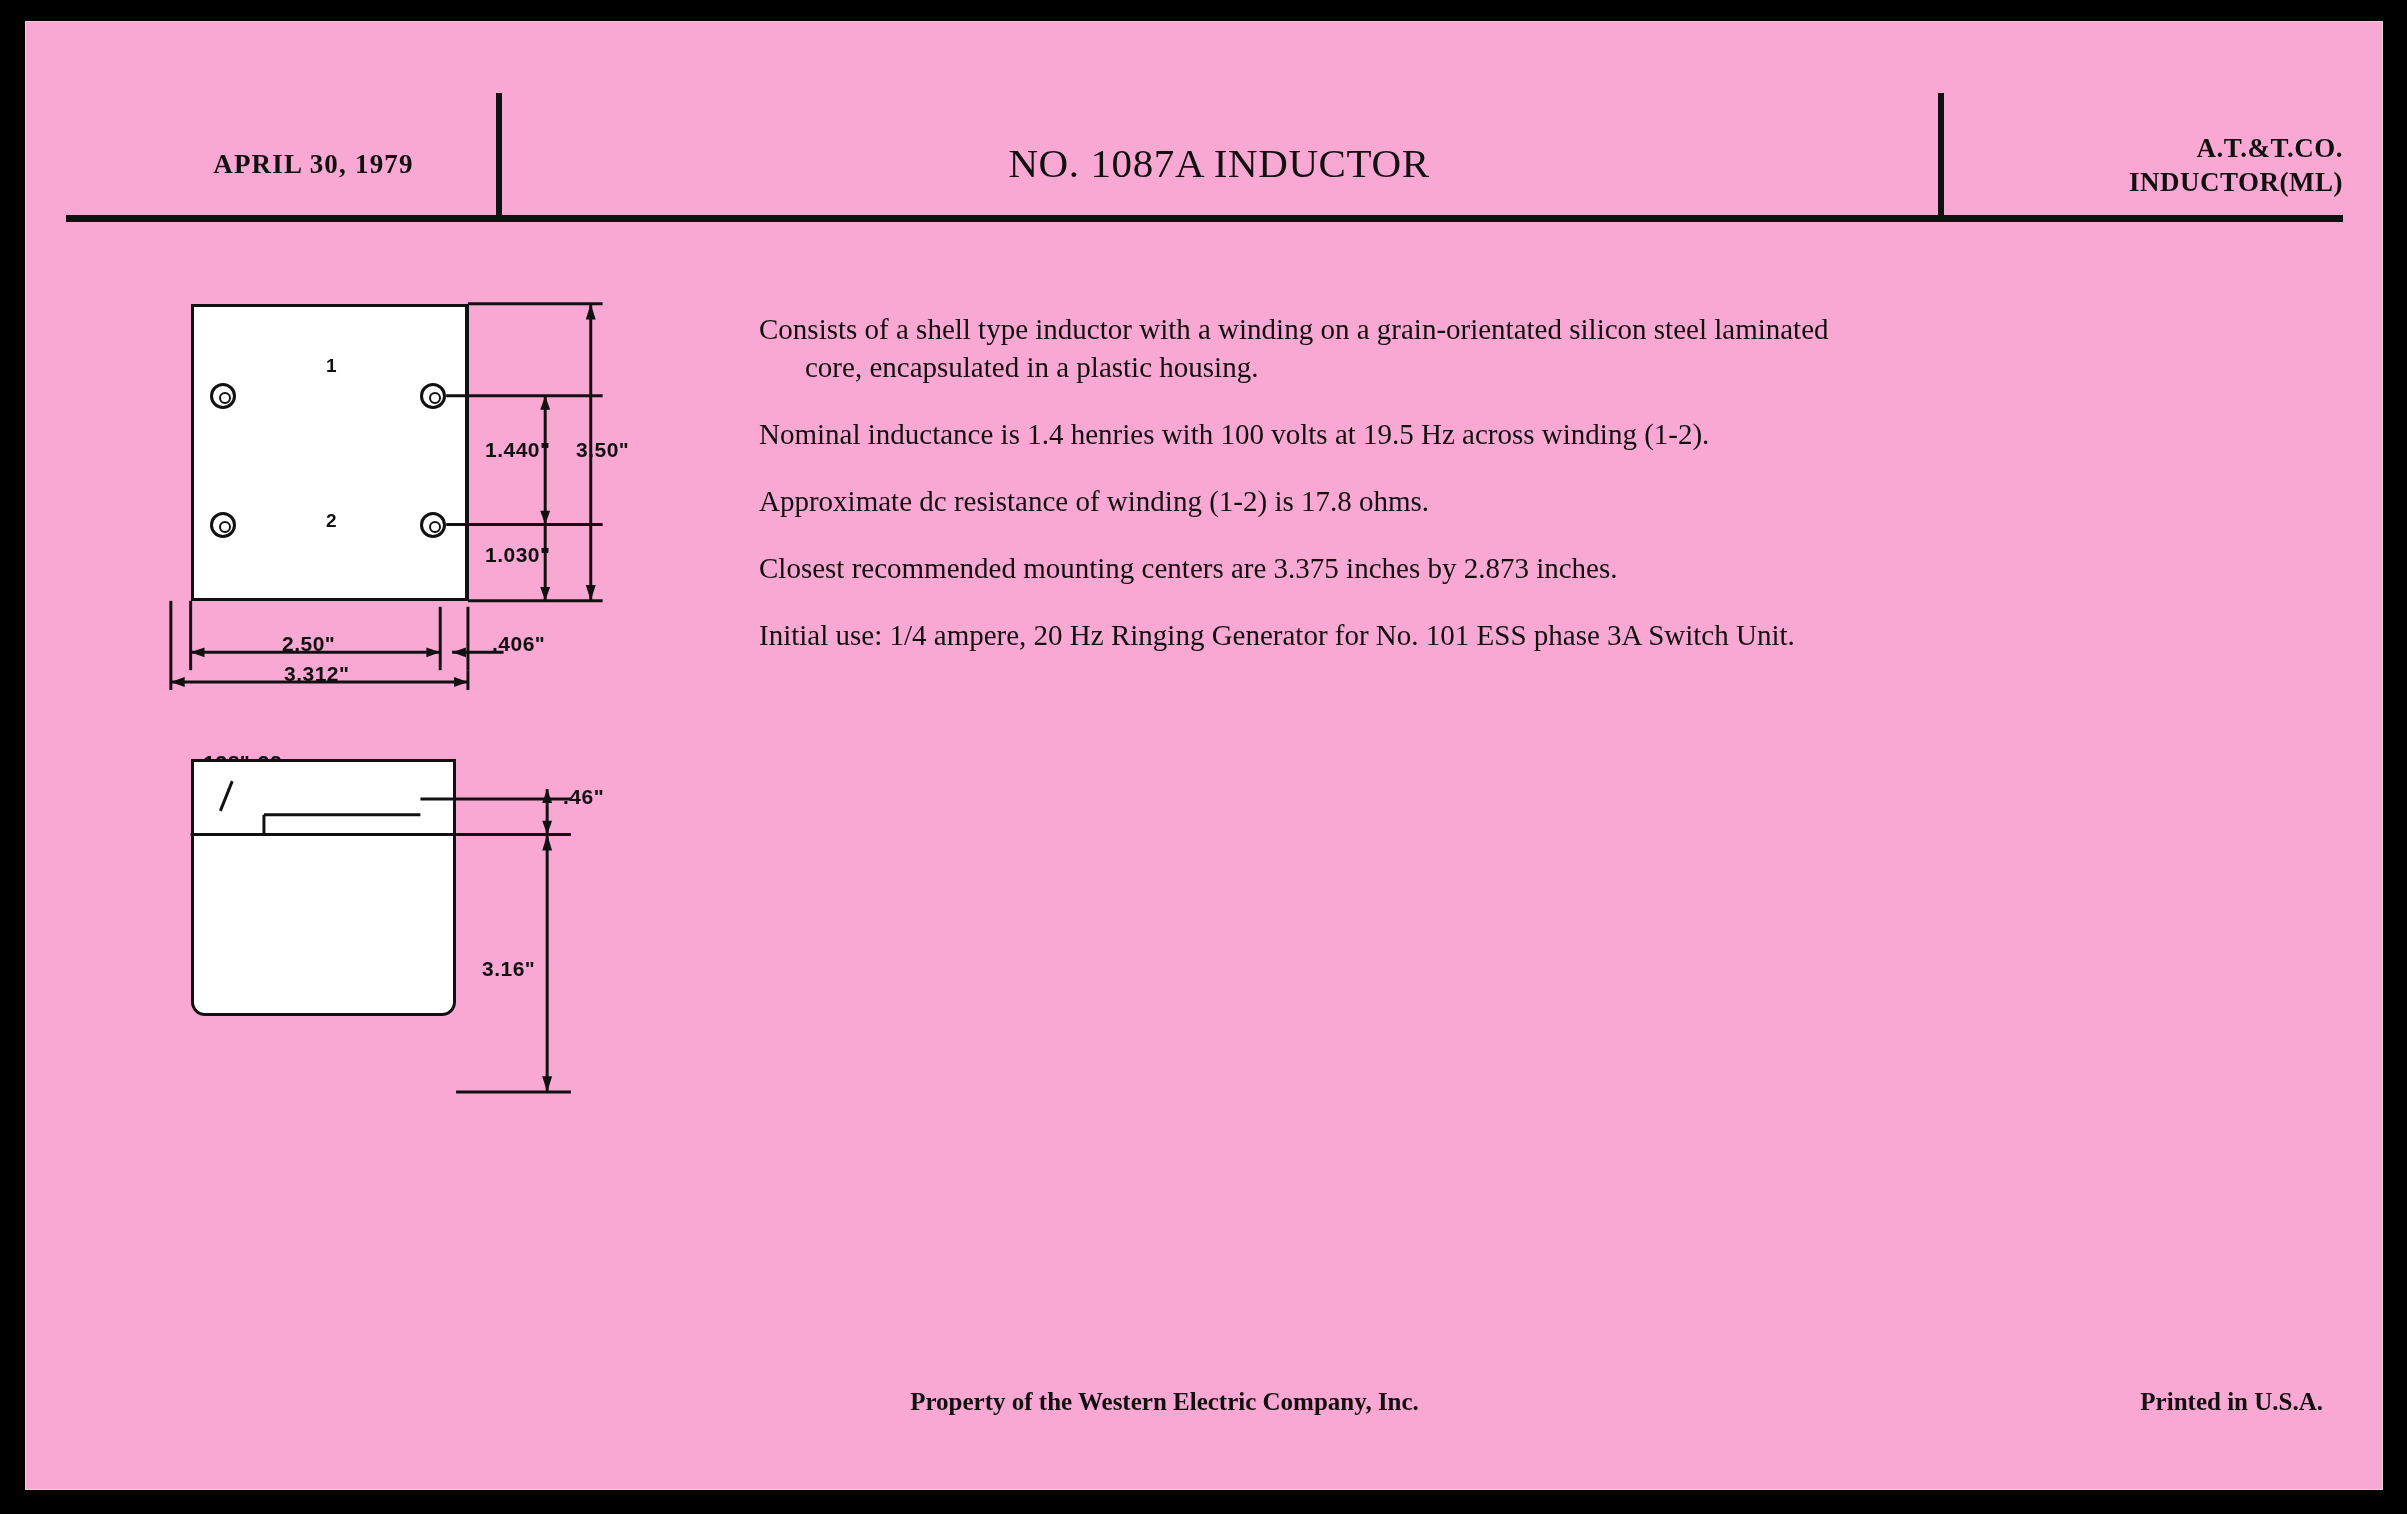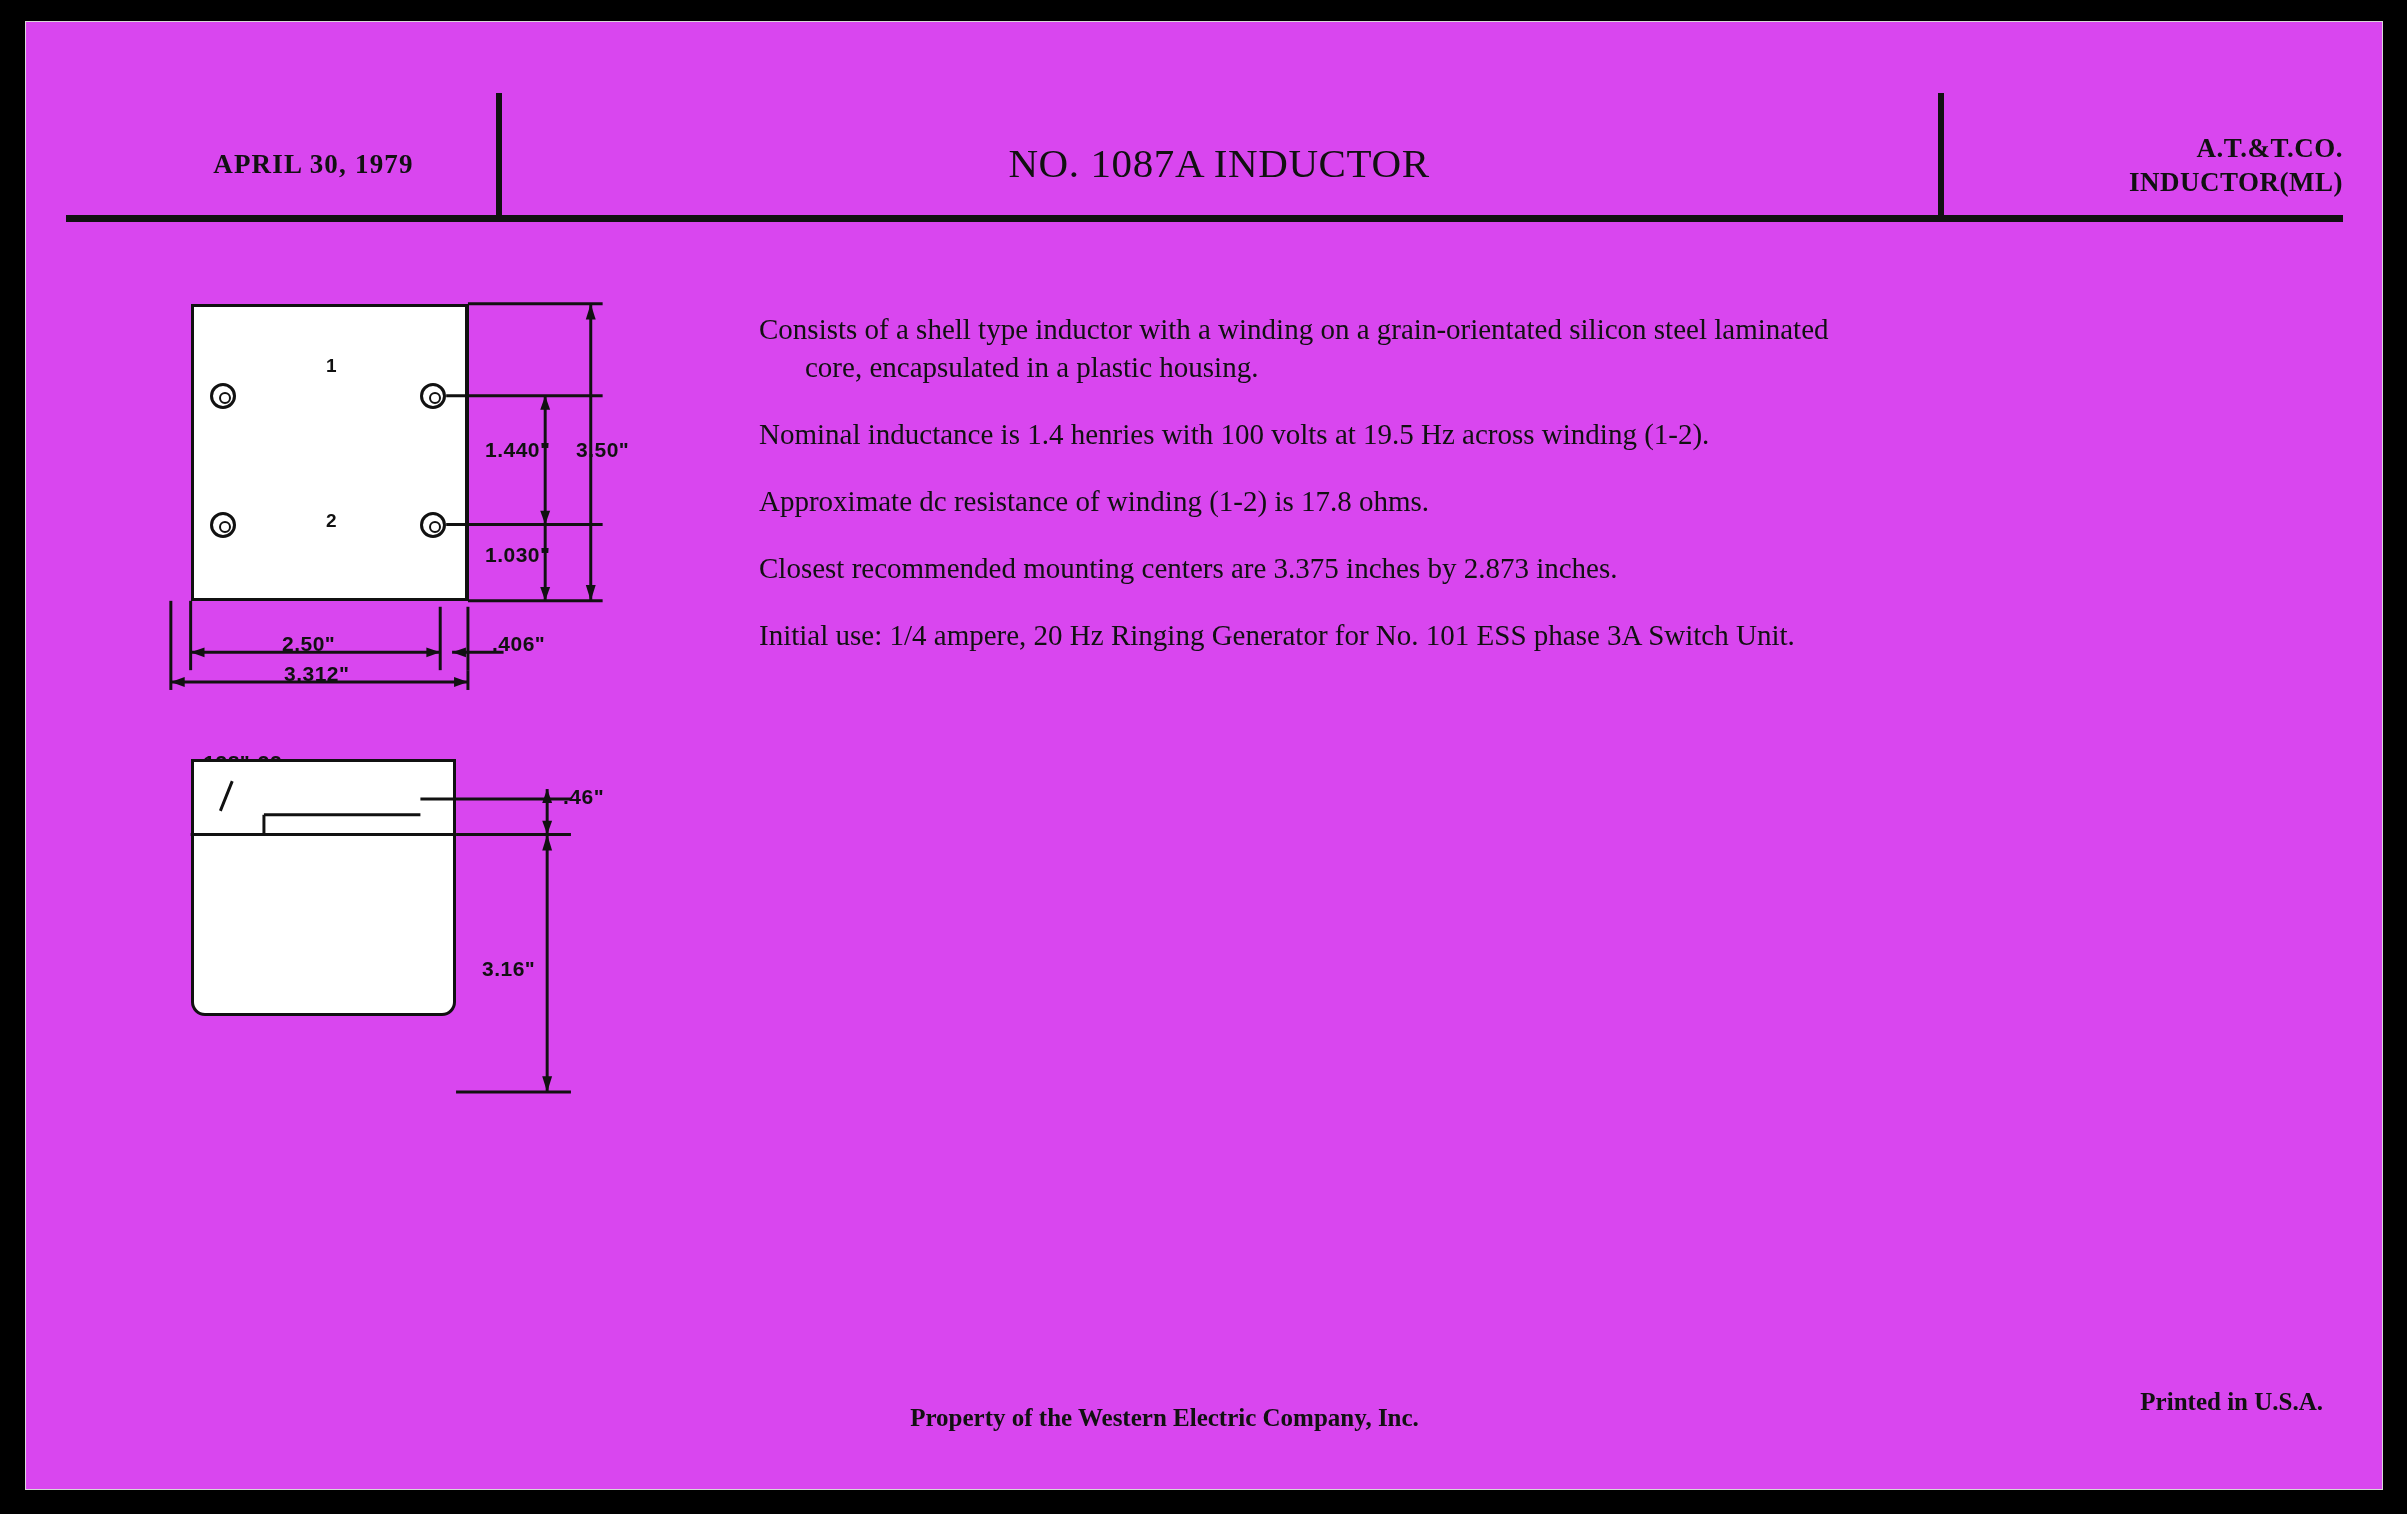--- a/index.html
+++ b/index.html
@@ -14,21 +14,21 @@
     font-family: "Liberation Serif", serif;
   }
 
   
   #page {
     position: absolute;
     left: 26px;
     top: 22px;
     width: 2356px;
     height: 1467px;
-    background: #d946ef;
+    background: #f9a8d4;
     box-shadow: 0 0 0 1px #d8d8d8;
   }
 
   
   #header {
     position: absolute;
     left: 0; top: 0;
     width: 2356px;
     height: 198px;
   }
@@ -188,21 +188,21 @@
   #footer {
     position: absolute;
     left: 0;
     top: 1366px;
     width: 2356px;
     height: 59px;
   }
   #footer-property {
     position: absolute;
     left: 693px;
-    top: 16px;
+    top: 0;
     width: 891px;
     text-align: center;
     font-family: "Liberation Serif", serif;
     font-weight: bold;
     font-size: 25px;
     color: #111;
   }
   #footer-printed {
     position: absolute;
     left: 1960px;

